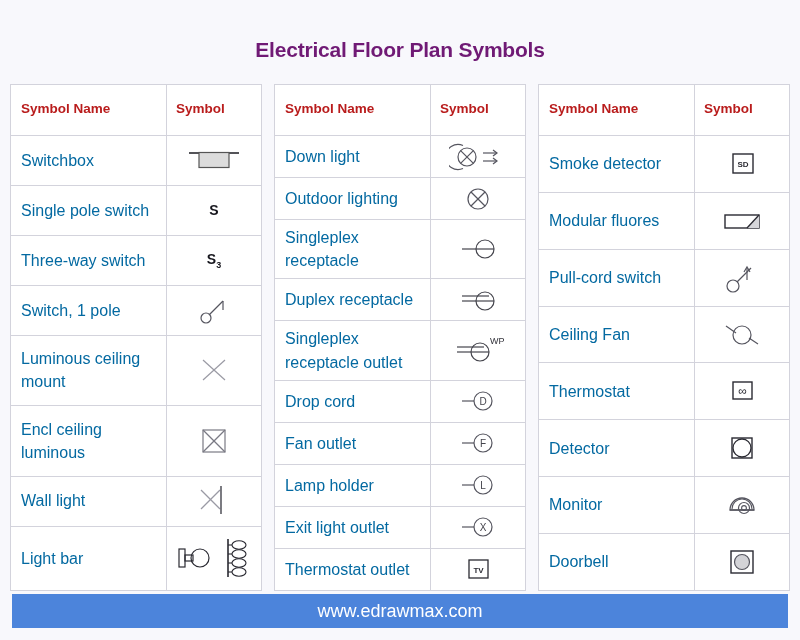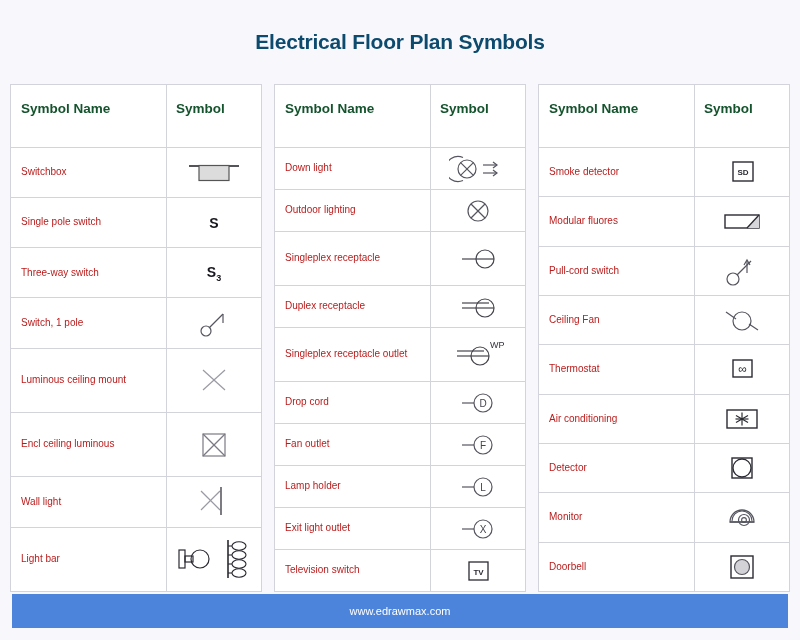--- a/index.html
+++ b/index.html
@@ -11,23 +11,23 @@
     height: 640px;
     background: #f8f8fc;
     font-family: "Liberation Sans", sans-serif;
     overflow: hidden;
     position: relative;
   }
   #page-title {
     text-align: center;
     font-size: 21px;
     font-weight: bold;
-    color: #0c4a6e;
+    color: #701a75;
     letter-spacing: -0.2px;
-    margin: 0;
+    margin: 8px;
     padding-top: 29px;
     height: 26px;
     line-height: 26px;
   }
   #tables-wrap {
     position: absolute;
     left: 0;
     top: 84px;
     width: 800px;
     display: flex;
@@ -47,52 +47,52 @@
   .sym-table col.c-sym  { width: 95px; }
 
   .sym-table th, .sym-table td {
     border: 1px solid #d3d3dc;
     padding: 0;
     vertical-align: middle;
   }
   .sym-table th {
     font-size: 13.5px;
     font-weight: bold;
-    color: #14532d;
+    color: #b91c1c;
     text-align: left;
-    padding: 0 0 16px 10px;
+    padding: 0 0 4px 10px;
     height: 46px;
   }
   .sym-table th.sym-head {
     padding-left: 9px;
   }
   td.name-cell {
-    font-size: 10px;
-    color: #b91c1c;
+    font-size: 16px;
+    color: #0369a1;
     padding: 6px 6px 6px 10px;
     line-height: 1.45;
   }
   td.sym-cell {
     text-align: center;
   }
   td.sym-cell svg { display: inline-block; vertical-align: middle; }
 
   
   .r1 { height: 42px; }
   .r2 { height: 54px; }
 
   #footer-bar {
     position: absolute;
     left: 12px;
     top: 594px;
     width: 776px;
     height: 34px;
     background: #4c84db;
     color: #ffffff;
-    font-size: 11px;
+    font-size: 18px;
     display: flex;
     align-items: center;
     justify-content: center;
   }
   .s-label {
     font-size: 14px;
     font-weight: bold;
     color: #15151c;
   }
   .s-label sub { font-size: 9px; font-weight: bold; }
@@ -301,21 +301,21 @@
         <td class="name-cell">Exit light outlet</td>
         <td class="sym-cell">
           <svg width="44" height="28" viewBox="0 0 44 28">
             <line x1="6" y1="14" x2="18" y2="14" stroke="#55555f" stroke-width="1.2"></line>
             <circle cx="27" cy="14" r="9" fill="none" stroke="#55555f" stroke-width="1.2"></circle>
             <text x="27" y="18" text-anchor="middle" font-family="Liberation Sans, sans-serif" font-size="10" fill="#44444c">X</text>
           </svg>
         </td>
       </tr>
       <tr class="r1">
-        <td class="name-cell">Television switch</td>
+        <td class="name-cell">Thermostat outlet</td>
         <td class="sym-cell">
           <svg width="30" height="28" viewBox="0 0 30 28">
             <rect x="6" y="5" width="19" height="18" fill="none" stroke="#2a2a32" stroke-width="1.3"></rect>
             <text x="15.5" y="17.5" text-anchor="middle" font-family="Liberation Sans, sans-serif" font-size="8" font-weight="bold" fill="#2a2a32">TV</text>
           </svg>
         </td>
       </tr>
     </tbody>
   </table>
 
@@ -374,34 +374,20 @@
       <tr class="r1">
         <td class="name-cell">Thermostat</td>
         <td class="sym-cell">
           <svg width="32" height="28" viewBox="0 0 32 28">
             <rect x="7" y="5" width="19" height="17" fill="none" stroke="#2a2a32" stroke-width="1.4"></rect>
             <text x="16.5" y="18" text-anchor="middle" font-family="Liberation Sans, sans-serif" font-size="12" fill="#2a2a32">∞</text>
           </svg>
         </td>
       </tr>
       <tr class="r1">
-        <td class="name-cell">Air conditioning</td>
-        <td class="sym-cell">
-          <svg width="40" height="28" viewBox="0 0 40 28">
-            <rect x="5" y="5" width="30" height="18" fill="none" stroke="#2a2a32" stroke-width="1.4"></rect>
-            <g stroke="#2a2a32" stroke-width="1.2">
-              <line x1="20" y1="7.5" x2="20" y2="20.5"></line>
-              <line x1="14" y1="10.5" x2="26" y2="17.5"></line>
-              <line x1="26" y1="10.5" x2="14" y2="17.5"></line>
-              <line x1="13.5" y1="14" x2="26.5" y2="14"></line>
-            </g>
-          </svg>
-        </td>
-      </tr>
-      <tr class="r1">
         <td class="name-cell">Detector</td>
         <td class="sym-cell">
           <svg width="30" height="30" viewBox="0 0 30 30">
             <rect x="5" y="5" width="20" height="20" fill="none" stroke="#2a2a32" stroke-width="1.4"></rect>
             <circle cx="15" cy="15" r="9" fill="none" stroke="#2a2a32" stroke-width="1.3"></circle>
           </svg>
         </td>
       </tr>
       <tr class="r1">
         <td class="name-cell">Monitor</td>

